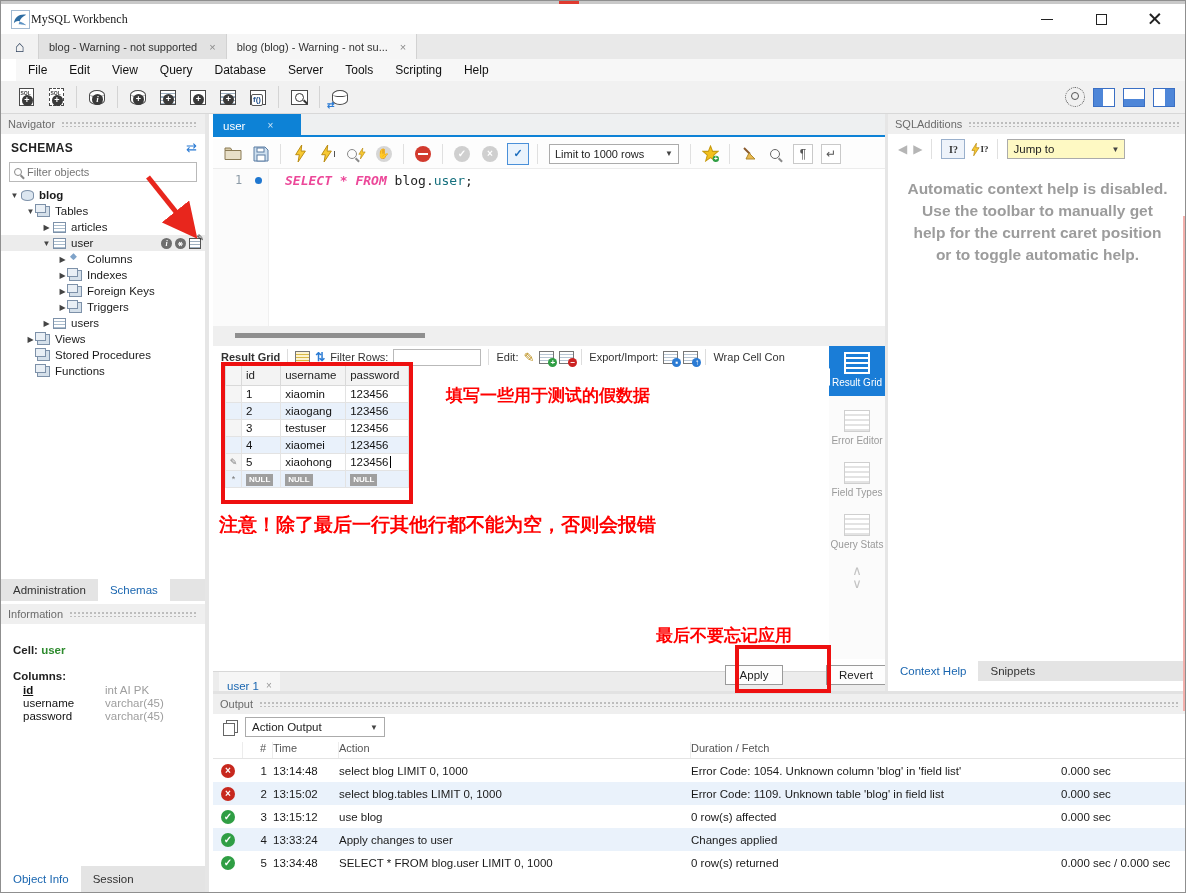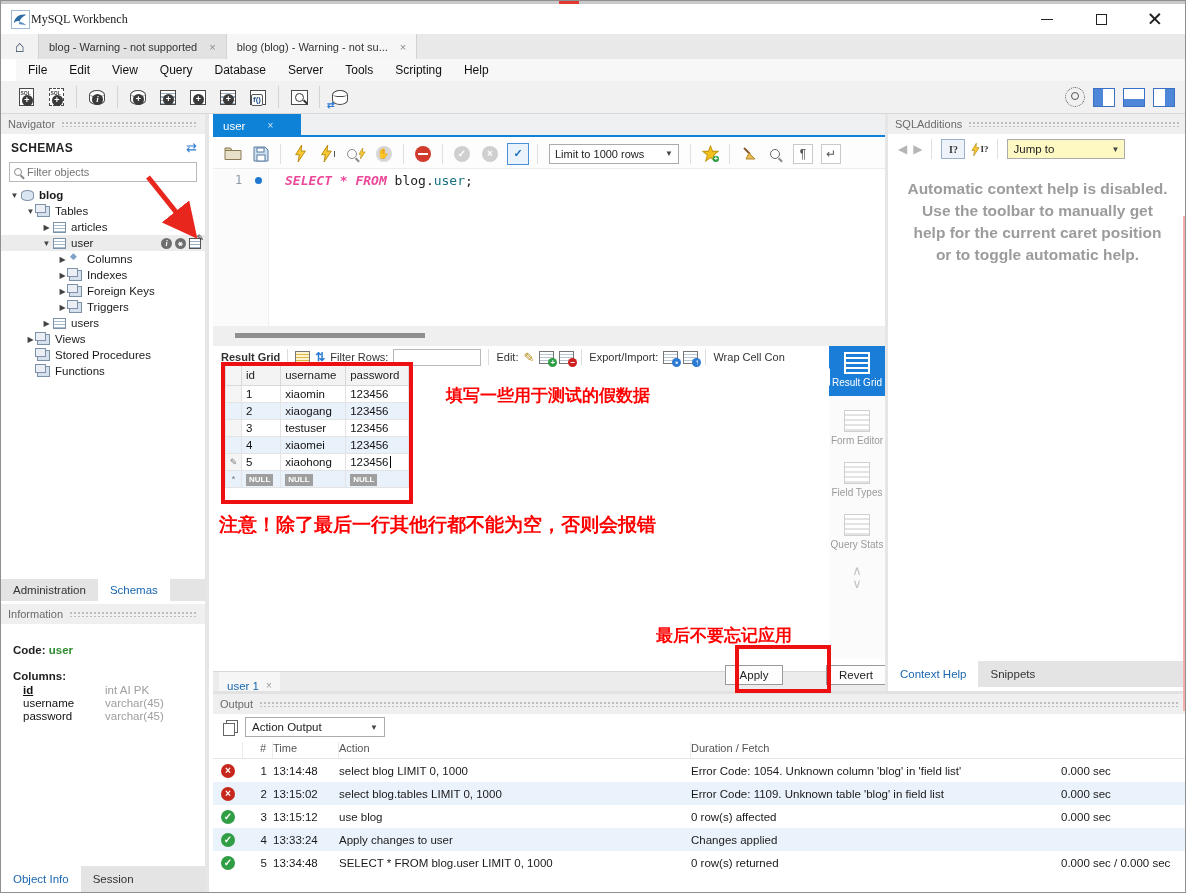--- a/index.html
+++ b/index.html
@@ -182,21 +182,21 @@
   .btn { position:absolute; top:551px; height:20px; background:#fdfdfd; border:1px solid #9a9a9a; font-size:11.5px; color:#222; display:flex; align-items:center; justify-content:center; }
   .redrect { position:absolute; left:522px; top:531px; width:96px; height:48px; border:4px solid #ee1010; z-index:5; }
 
   
   .sqladd-tb { display:flex; align-items:center; height:30px; padding-left:10px; gap:6px; }
   .navg { color:#b5b5b5; font-size:12px; }
   .helpbtn { width:24px; height:20px; border:1px solid #9ab0cc; background:#eef3fa; color:#333; font:bold 10px "Liberation Serif",serif; display:flex; align-items:center; justify-content:center; }
   .jumpdd { width:118px; height:20px; border:1px solid #ababab; background:#fef9c3; display:flex; align-items:center; font-size:11.5px; padding:0 5px; }
   .jumpdd .dar { margin-left:auto; font-size:8px; color:#444; }
   .helptext { margin:14px 18px; text-align:center; font-weight:bold; font-size:15.5px; line-height:1.42; color:#9c9c9c; }
-  .rbot { position:absolute; left:0; top:547px; width:100%; height:26px; background:#e4e4e4; display:flex; font-size:11.5px; }
+  .rbot { position:absolute; left:0; top:547px; width:100%; height:20px; background:#e4e4e4; display:flex; font-size:11.5px; }
 
   
   .ddrow { display:flex; align-items:center; height:26px; padding-left:10px; gap:8px; }
   .stackic { width:14px; height:14px; position:relative; }
   .stackic::before { content:""; position:absolute; left:3px; top:0; width:10px; height:11px; border:1.2px solid #666; background:#fff; }
   .stackic::after { content:""; position:absolute; left:0; top:3px; width:10px; height:11px; border:1.2px solid #666; background:#fff; }
   .actdd { width:140px; height:20px; border:1px solid #ababab; background:#fff; display:flex; align-items:center; font-size:11.5px; padding:0 6px; }
   .actdd .dar { margin-left:auto; font-size:8px; color:#444; }
   .otable { position:absolute; left:0; top:48px; width:100%; }
   .ohead { display:flex; height:17px; font-size:11px; color:#555; border-bottom:1px solid #e4e4e4; }
@@ -416,21 +416,21 @@
       <div class="sidetab active">Schemas</div>
     </div>
 
     <div class="phead" style="position:absolute; top:490px; left:0; width:100%;">
       <span>Information</span>
         <span class="dots"></span>
     </div>
 
     <div class="infocontent" style="position:absolute; top:512px; left:0; width:100%;">
       <div style="margin-bottom:14px;">
-        <b>Code:</b>
+        <b>Cell:</b>
         <b style="color:#2e8b2e;">user</b>
       </div>
       <b>Columns:</b>
       <div class="inforow" style="margin-top:2px;">
         <span class="cn" style="font-weight:bold; text-decoration:underline;">id</span>
         <span class="ct">int AI PK</span>
       </div>
       <div class="inforow">
         <span class="cn">username</span>
         <span class="ct">varchar(45)</span>
@@ -630,21 +630,21 @@
       <div class="annot" style="left:6px; top:166px; font-size:19px;">注意！除了最后一行其他行都不能为空，否则会报错</div>
       <div class="annot" style="left:443px; top:278px; font-size:17px;">最后不要忘记应用</div>
 
       <div class="rstrip">
         <div class="rsitem active">
           <div class="ric"></div>
           <span>Result Grid</span>
         </div>
         <div class="rsitem">
           <div class="ric"></div>
-          <span>Form Editor</span>
+          <span>Error Editor</span>
         </div>
         <div class="rsitem">
           <div class="ric"></div>
           <span>Field Types</span>
         </div>
         <div class="rsitem">
           <div class="ric"></div>
           <span>Query Stats</span>
         </div>
         <div class="rchev">

